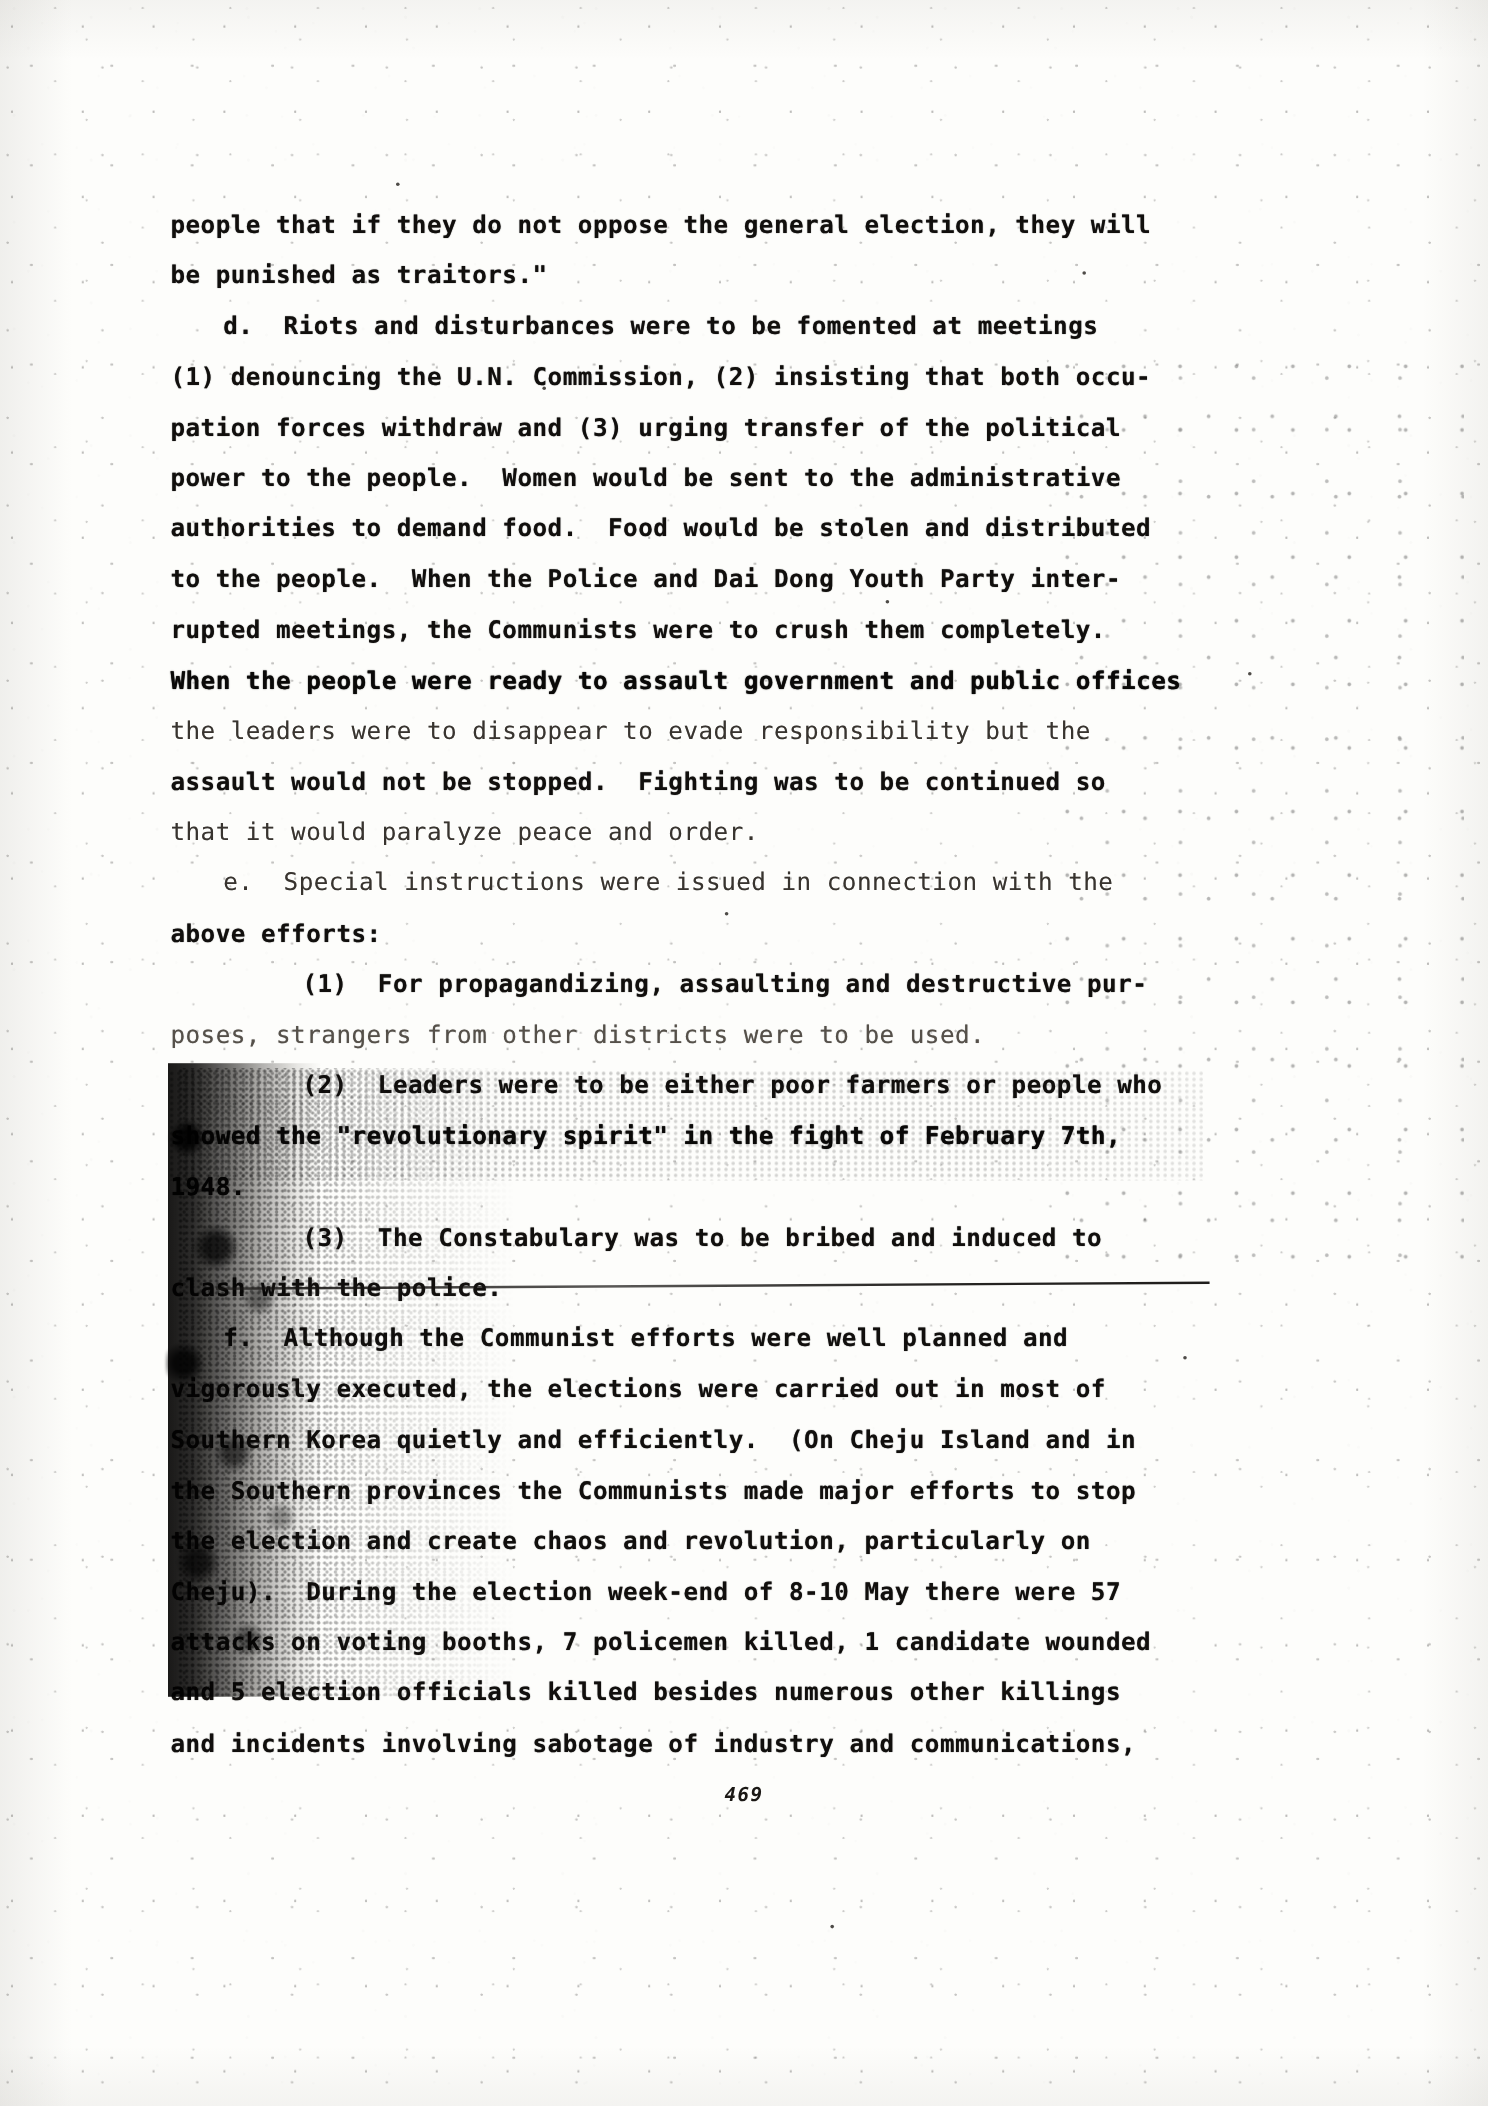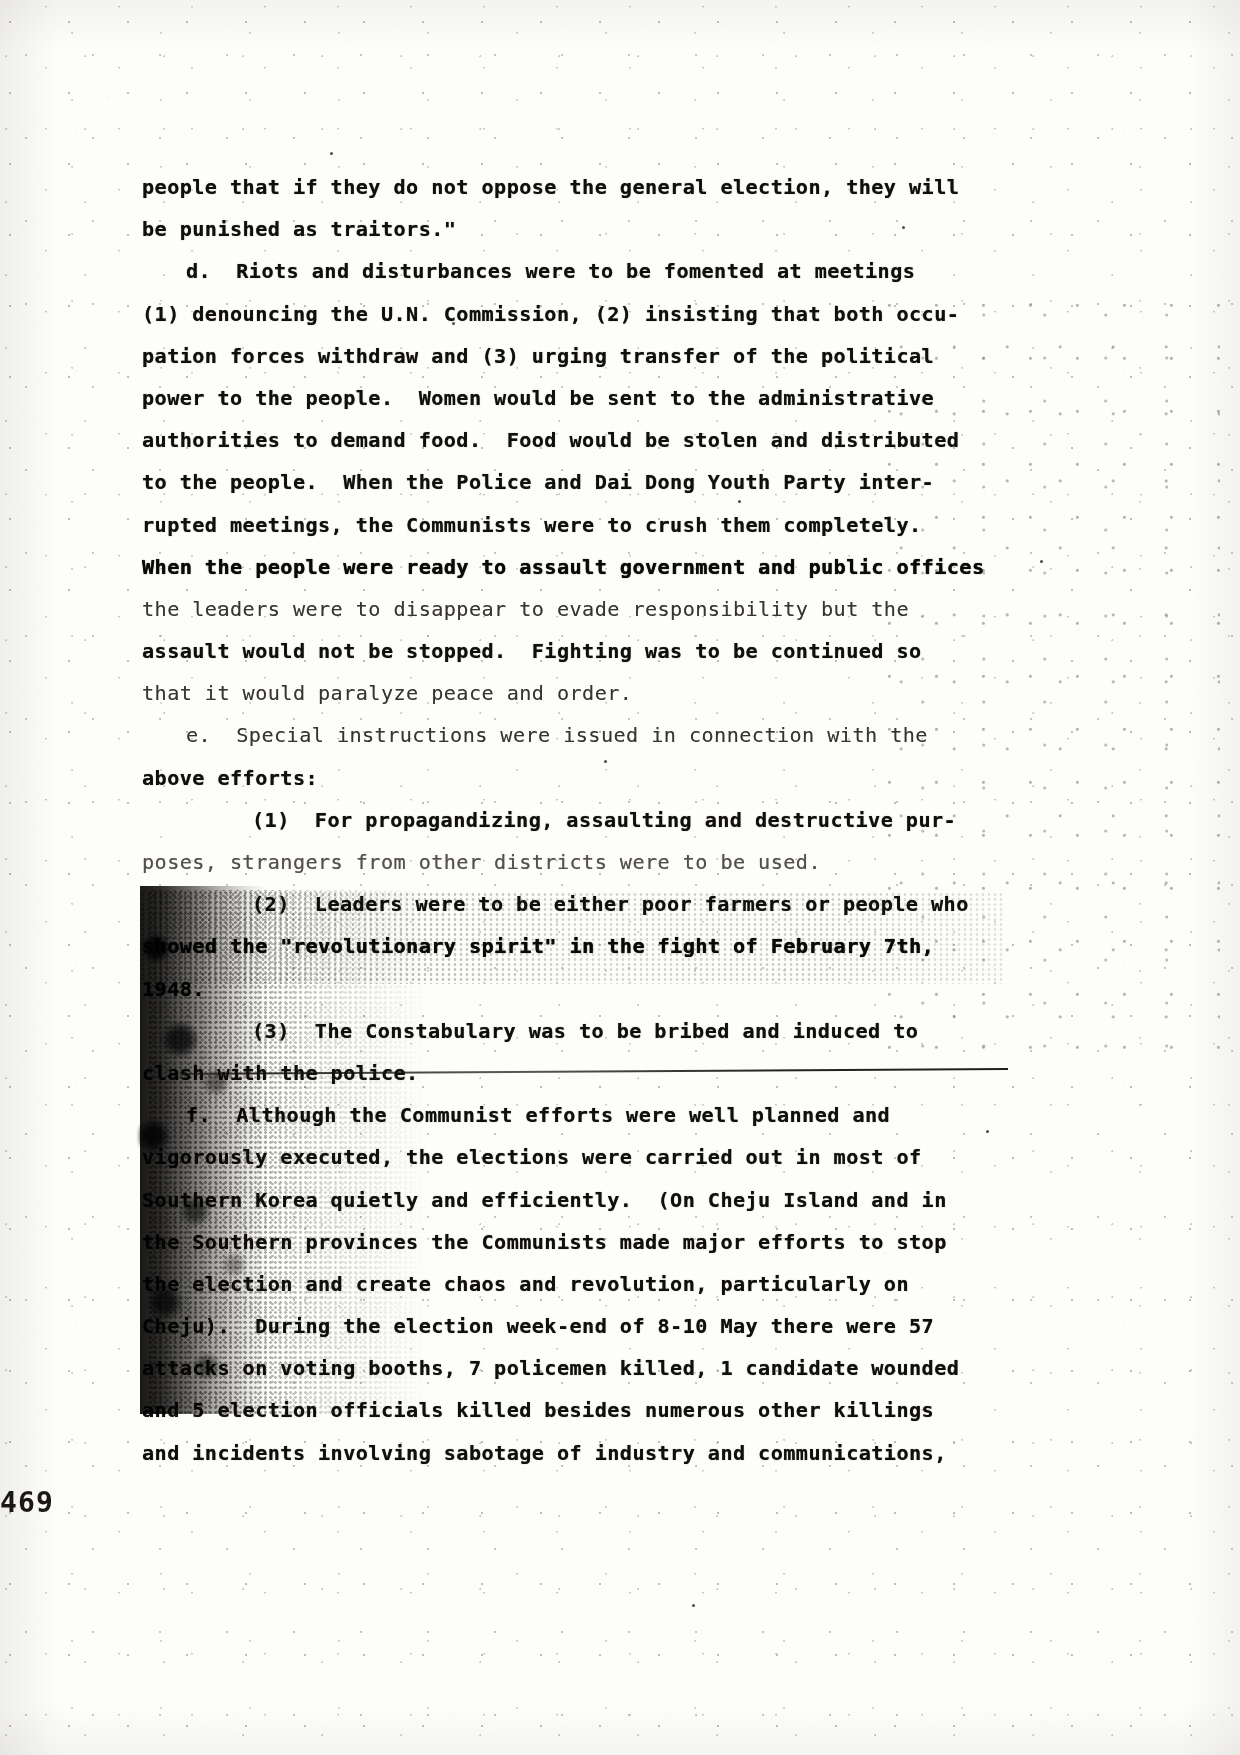--- a/index.html
+++ b/index.html
@@ -216,25 +216,26 @@
     transform: rotate(-0.35deg);
     transform-origin: left center;
   }
 
   
   .page-number {
     position: absolute;
     left: 0;
     right: 0;
     top: 1486px;
-    text-align: left;
-    font-size: 28px;
+    text-align: center;
+    font-size: 16px;
     letter-spacing: 1.2px;
     color: #1b1815;
     font-weight: 600;
+    font-style: italic;
   }
 
   
   .dot {
     position: absolute;
     background: #221e1a;
     border-radius: 50%;
     pointer-events: none;
     opacity: 0.8;
   }

